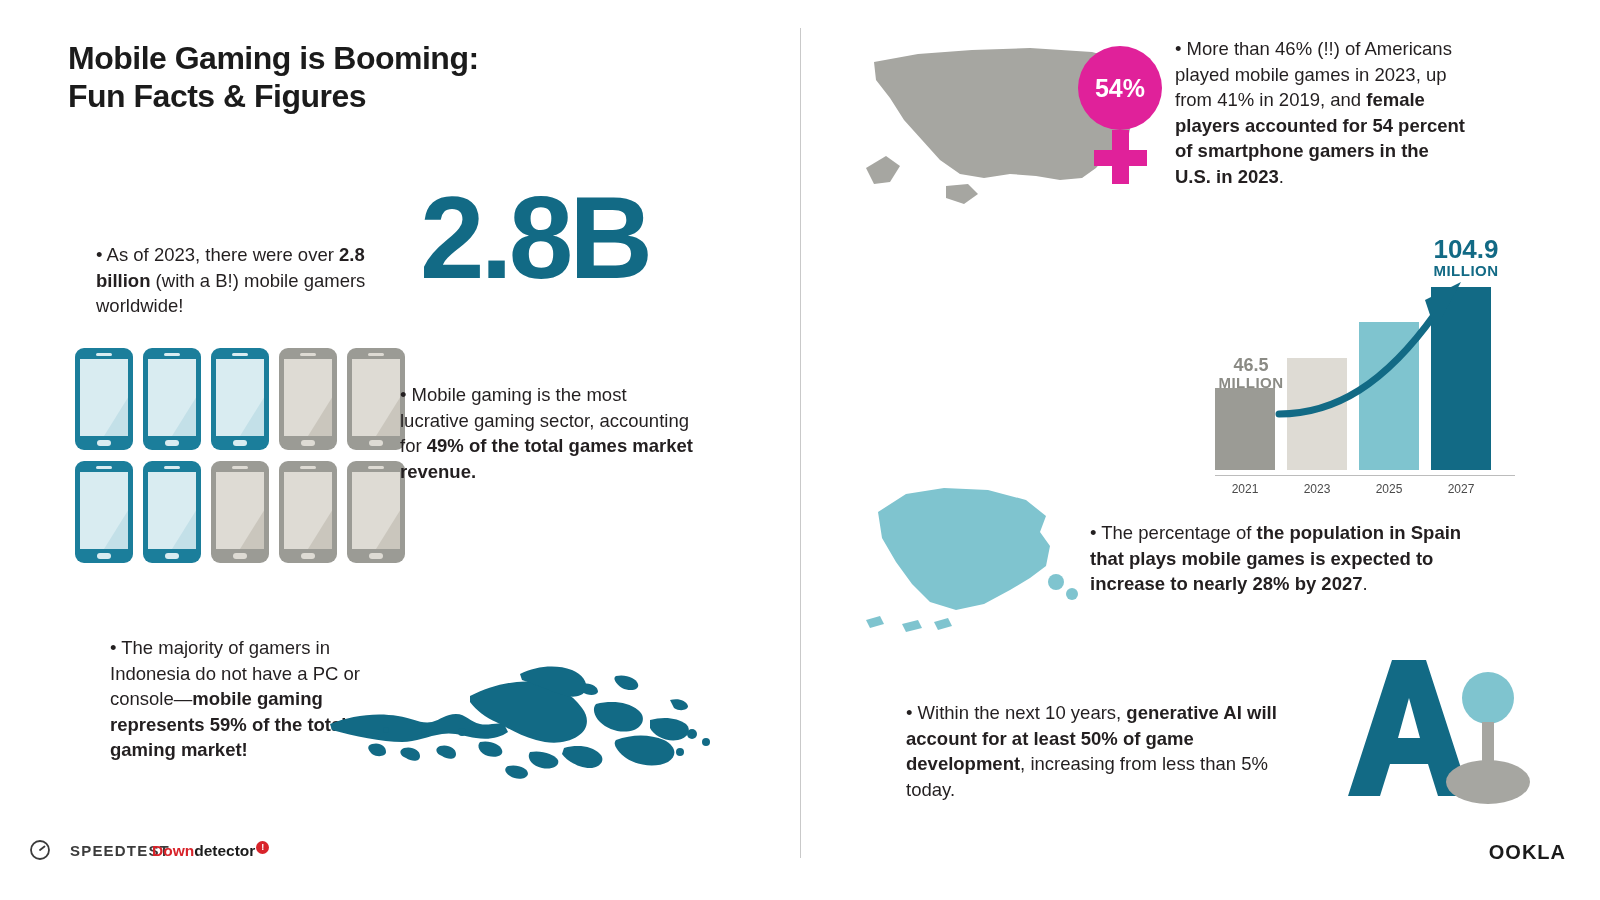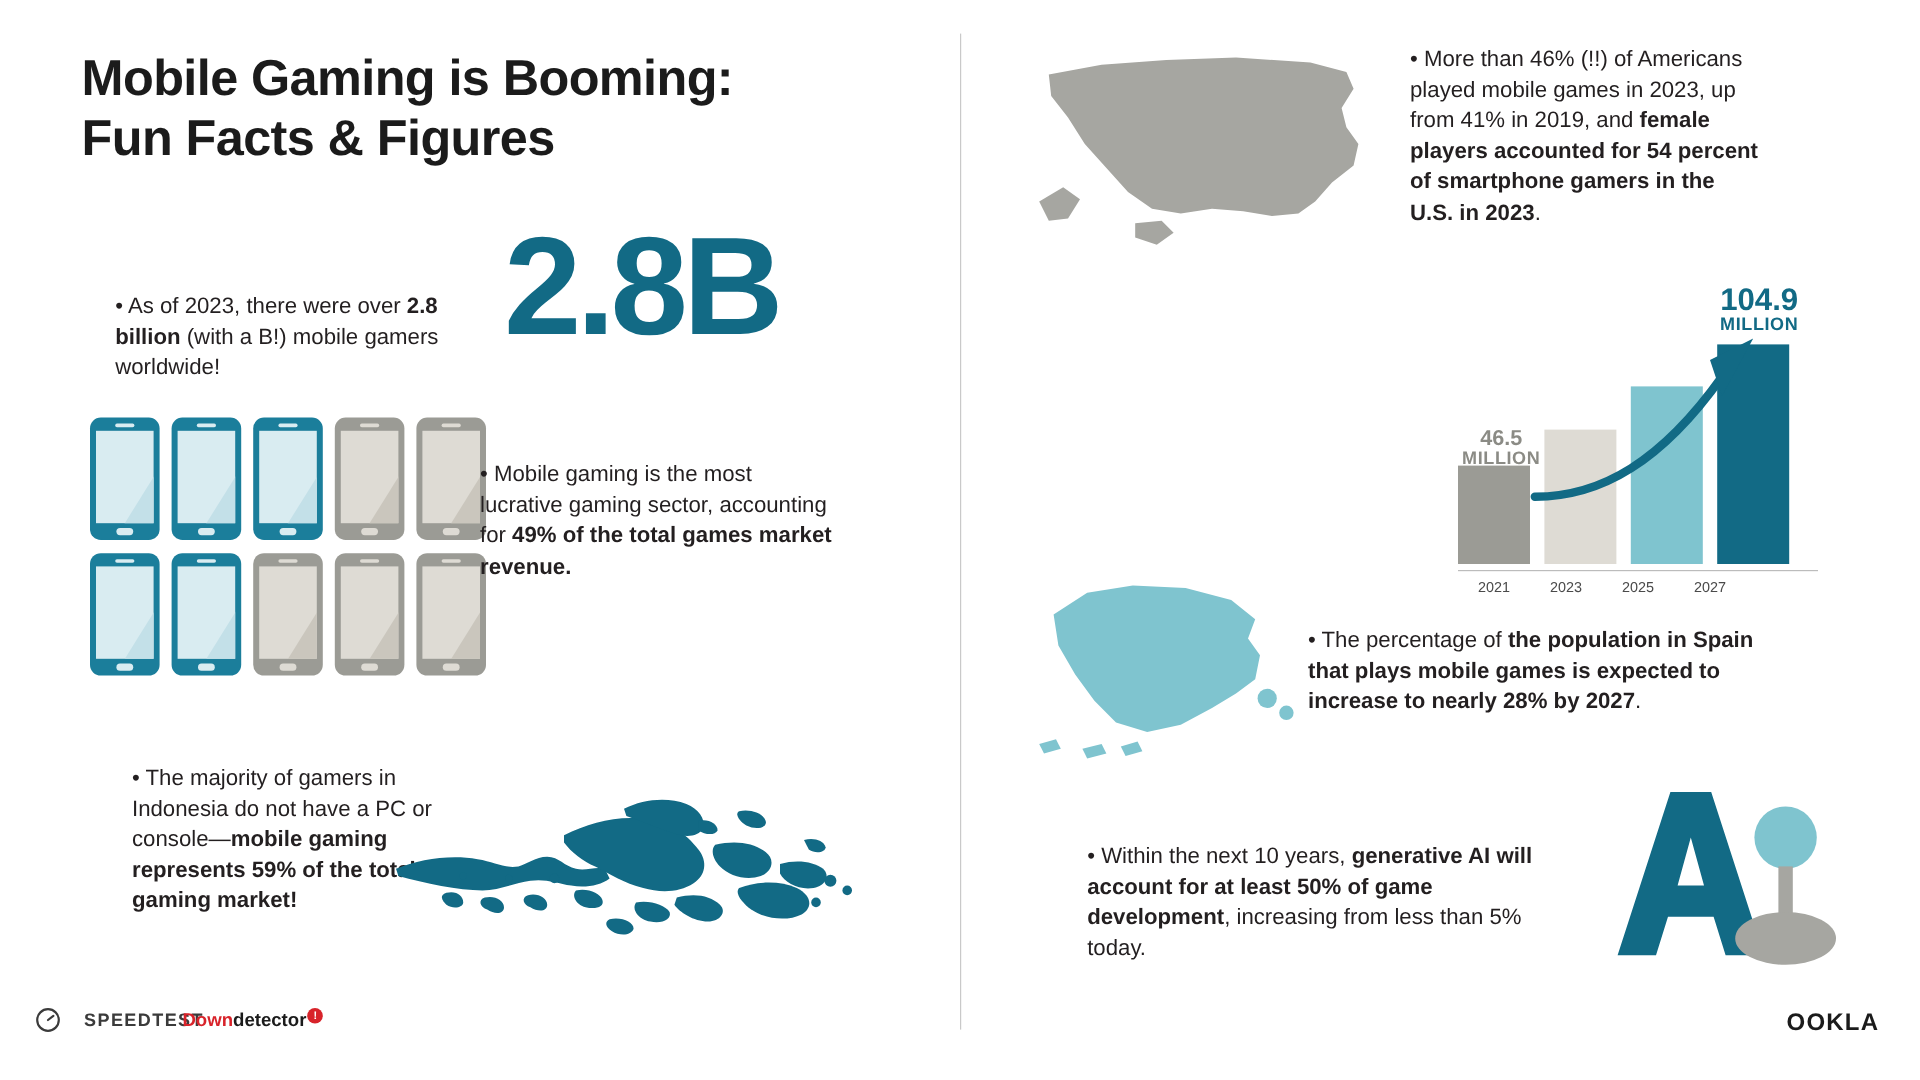--- a/index.html
+++ b/index.html
@@ -28,21 +28,21 @@
     width: 1px;
     height: 830px;
     background: #c9c9c9;
   }
   
   .headline {
     position: absolute;
     left: 68px;
     top: 40px;
     width: 700px;
-    font-size: 42px;
+    font-size: 32px;
     line-height: 1.18;
     font-weight: bold;
     letter-spacing: -0.5px;
     color: #1b1b1b;
   }
   
   .bigstat {
     position: absolute;
     left: 420px;
     top: 180px;
@@ -237,20 +237,21 @@
     width: 300px;
     height: 1px;
     background: #bcbcbc;
   }
   .chart .labels {
     position: absolute;
     left: 0;
     bottom: 0;
     width: 300px;
     display: flex;
+    gap: 12px;
   }
   .chart .labels span {
     width: 60px;
     text-align: center;
     font-size: 12px;
     color: #4a4a4a;
   }
   .chart .val-left {
     position: absolute;
     left: 0;
@@ -507,20 +508,28 @@
   <div class="usa">
     <svg viewBox="0 0 300 190" width="300" height="190">
       <g fill="#a6a6a1">
         <path d="M14,34 L58,26 L112,22 L170,20 L232,24 L262,32 L268,46 L258,62 L262,78 L272,92 L268,110 L250,124 L236,140 L222,150 L200,152 L176,148 L150,146 L124,150 L100,146 L80,132 L62,112 L44,92 L30,70 L16,52 Z"></path>
         <path d="M6,140 L26,128 L40,138 L30,154 L14,156 Z"></path>
         <path d="M86,158 L108,156 L118,166 L104,176 L86,170 Z"></path>
       </g>
     </svg>
   </div>
 
+  <div class="femaleicon">
+    <svg viewBox="0 0 100 140" width="100" height="140">
+      <circle cx="42" cy="42" r="42" fill="#e0219a"></circle>
+      <rect x="34" y="84" width="17" height="54" fill="#e0219a"></rect>
+      <rect x="16" y="104" width="53" height="16" fill="#e0219a"></rect>
+    </svg>
+    <div class="pct">54%</div>
+  </div>
 
   <div class="bullet b-americans">
     <span>• More than 46% (!!) of Americans played mobile games in 2023, up from 41% in 2019, and </span><b>female players accounted for 54 percent of smartphone gamers in the U.S. in 2023</b><span>.</span>
   </div>
 
 
   <div class="chart">
     <div class="val-left">
       <span class="num">46.5</span>
       <span class="unit">MILLION</span>

